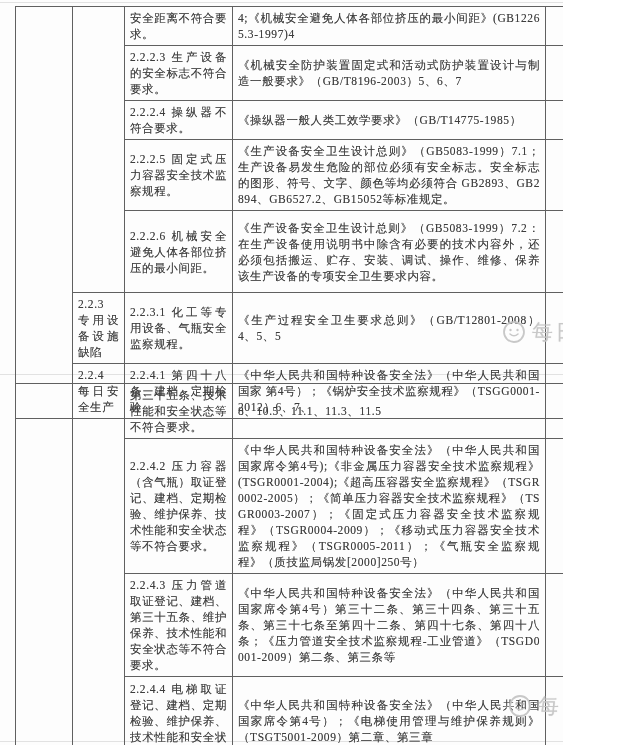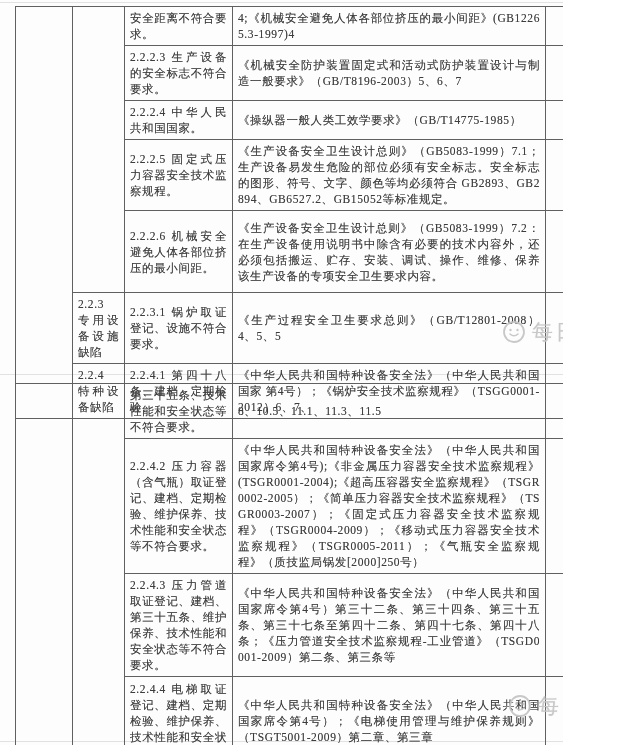--- a/index.html
+++ b/index.html
@@ -88,42 +88,42 @@
         <td class="item va-top">安全距离不符合要求。</td>
         <td class="std va-top">4;《机械安全避免人体各部位挤压的最小间距》(GB12265.3-1997)4</td>
         <td class="freq"></td>
       </tr>
       <tr style="height:54px">
         <td class="item">2.2.2.3 生产设备的安全标志不符合要求。</td>
         <td class="std">《机械安全防护装置固定式和活动式防护装置设计与制造一般要求》（GB/T8196-2003）5、6、7</td>
         <td class="freq">月度</td>
       </tr>
       <tr style="height:38px">
-        <td class="item">2.2.2.4 中华人民共和国国家。</td>
+        <td class="item">2.2.2.4 操纵器不符合要求。</td>
         <td class="std">《操纵器一般人类工效学要求》（GB/T14775-1985）</td>
         <td class="freq">月度</td>
       </tr>
       <tr style="height:65px">
         <td class="item">2.2.2.5 固定式压力容器安全技术监察规程。</td>
         <td class="std">《生产设备安全卫生设计总则》（GB5083-1999）7.1；生产设备易发生危险的部位必须有安全标志。安全标志的图形、符号、文字、颜色等均必须符合 GB2893、GB2894、GB6527.2、GB15052等标准规定。</td>
         <td class="freq">季度</td>
       </tr>
       <tr style="height:82px">
         <td class="item">2.2.2.6 机械安全避免人体各部位挤压的最小间距。</td>
         <td class="std">《生产设备安全卫生设计总则》（GB5083-1999）7.2：在生产设备使用说明书中除含有必要的技术内容外，还必须包括搬运、贮存、安装、调试、操作、维修、保养该生产设备的专项安全卫生要求内容。</td>
         <td class="freq">季度</td>
       </tr>
       <tr style="height:48px">
         <td class="cat">2.2.3 专用设备设施缺陷</td>
-        <td class="item">2.2.3.1 锅炉取证登记、设施不符合要求。</td>
+        <td class="item">2.2.3.1 化工等专用设备、气瓶安全监察规程。</td>
         <td class="std">《生产过程安全卫生要求总则》（GB/T12801-2008）4、5、5</td>
         <td class="freq">季度</td>
       </tr>
       <tr style="height:37px">
-        <td class="cat">2.2.4 特种设备缺陷</td>
+        <td class="cat">2.2.4 每日安全生产</td>
         <td class="item va-top">2.2.4.1 第四十八条、建档、定期检验、</td>
         <td class="std va-top">《中华人民共和国特种设备安全法》（中华人民共和国国家 第4号）；《锅炉安全技术监察规程》（TSGG0001-2012）6、7、</td>
         <td class="freq">月度</td>
       </tr>
     </tbody>
   </table>
 
   <table class="doc" style="top:383px">
     <colgroup>
       <col style="width:57px">

